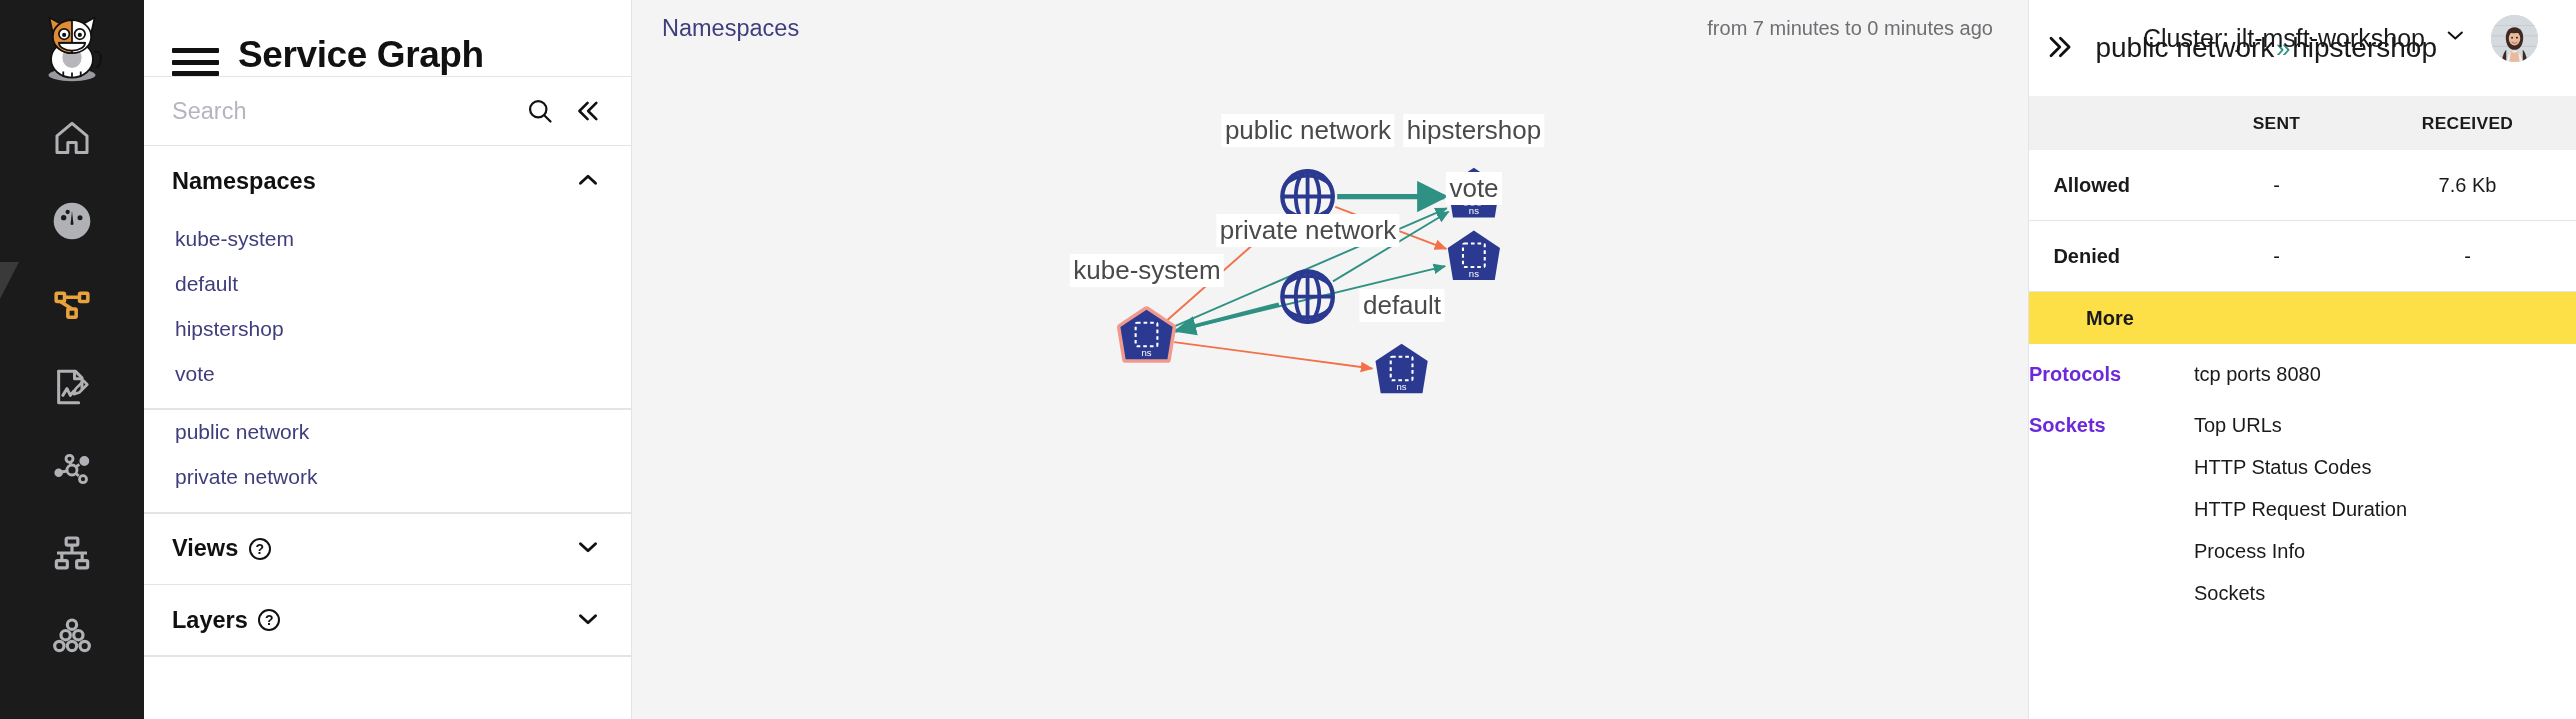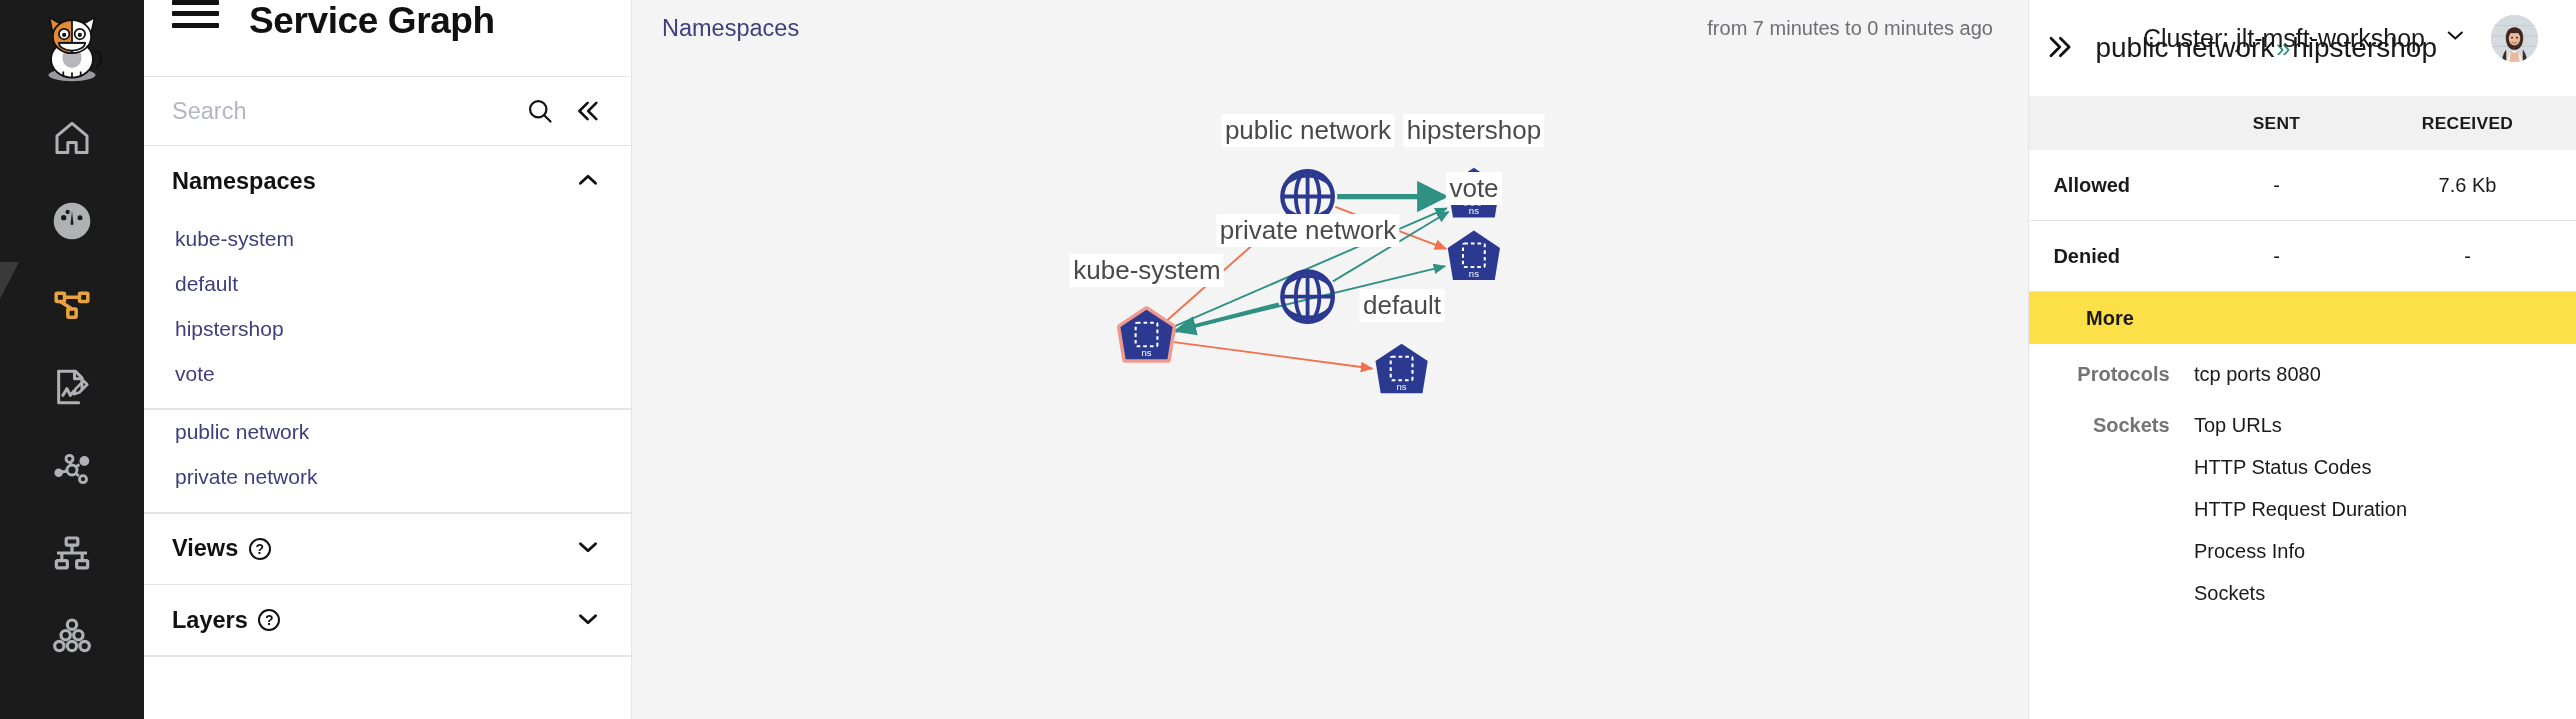--- a/index.html
+++ b/index.html
@@ -51,23 +51,23 @@
   .sidebar {
     width: 488px;
     flex: 0 0 488px;
     background: #ffffff;
     display: flex;
     flex-direction: column;
     border-right: 0.9px solid #e3e4e8;
   }
   .sidebar-top {
     height: 76px;
-    display: flex; align-items: flex-start;
+    display: flex; align-items: flex-end;
     padding-left: 28px;
-    gap: 30px;
+    gap: 19px;
   }
   .hamburger { display: flex; flex-direction: column; gap: 6.1px; cursor: pointer; }
   .hamburger span { display: block; width: 47px; height: 5.2px; background: #111; border-radius: 0.9px; }
   .app-title {
     font-size: 37px;
     font-weight: 700;
     letter-spacing: -0.4px;
     color: #111;
     white-space: nowrap;
   }
@@ -193,22 +193,22 @@
     height: 52px;
     display: flex; align-items: center;
     padding-left: 57px;
     font-size: 20px; font-weight: 700;
   }
   .kv {
     display: flex;
     padding: 19px 0 0 0;
   }
   .kv .k {
-    width: 165px; text-align: right; padding-right: 24.4px;
-    font-size: 20px; font-weight: 700; color: #737373;
+    width: 165px; padding-right: 24.4px;
+    font-size: 20px; font-weight: 700; color: #6d28d9;
     flex: 0 0 165px;
   }
   .kv .v { font-size: 20px; color: #1a1a1a; }
   .insight-item { font-size: 20px; color: #1a1a1a; margin-bottom: 19px; cursor: pointer; }
 
   
   .topright {
     position: absolute;
     right: 8px; top: 0;
     height: 76px;

